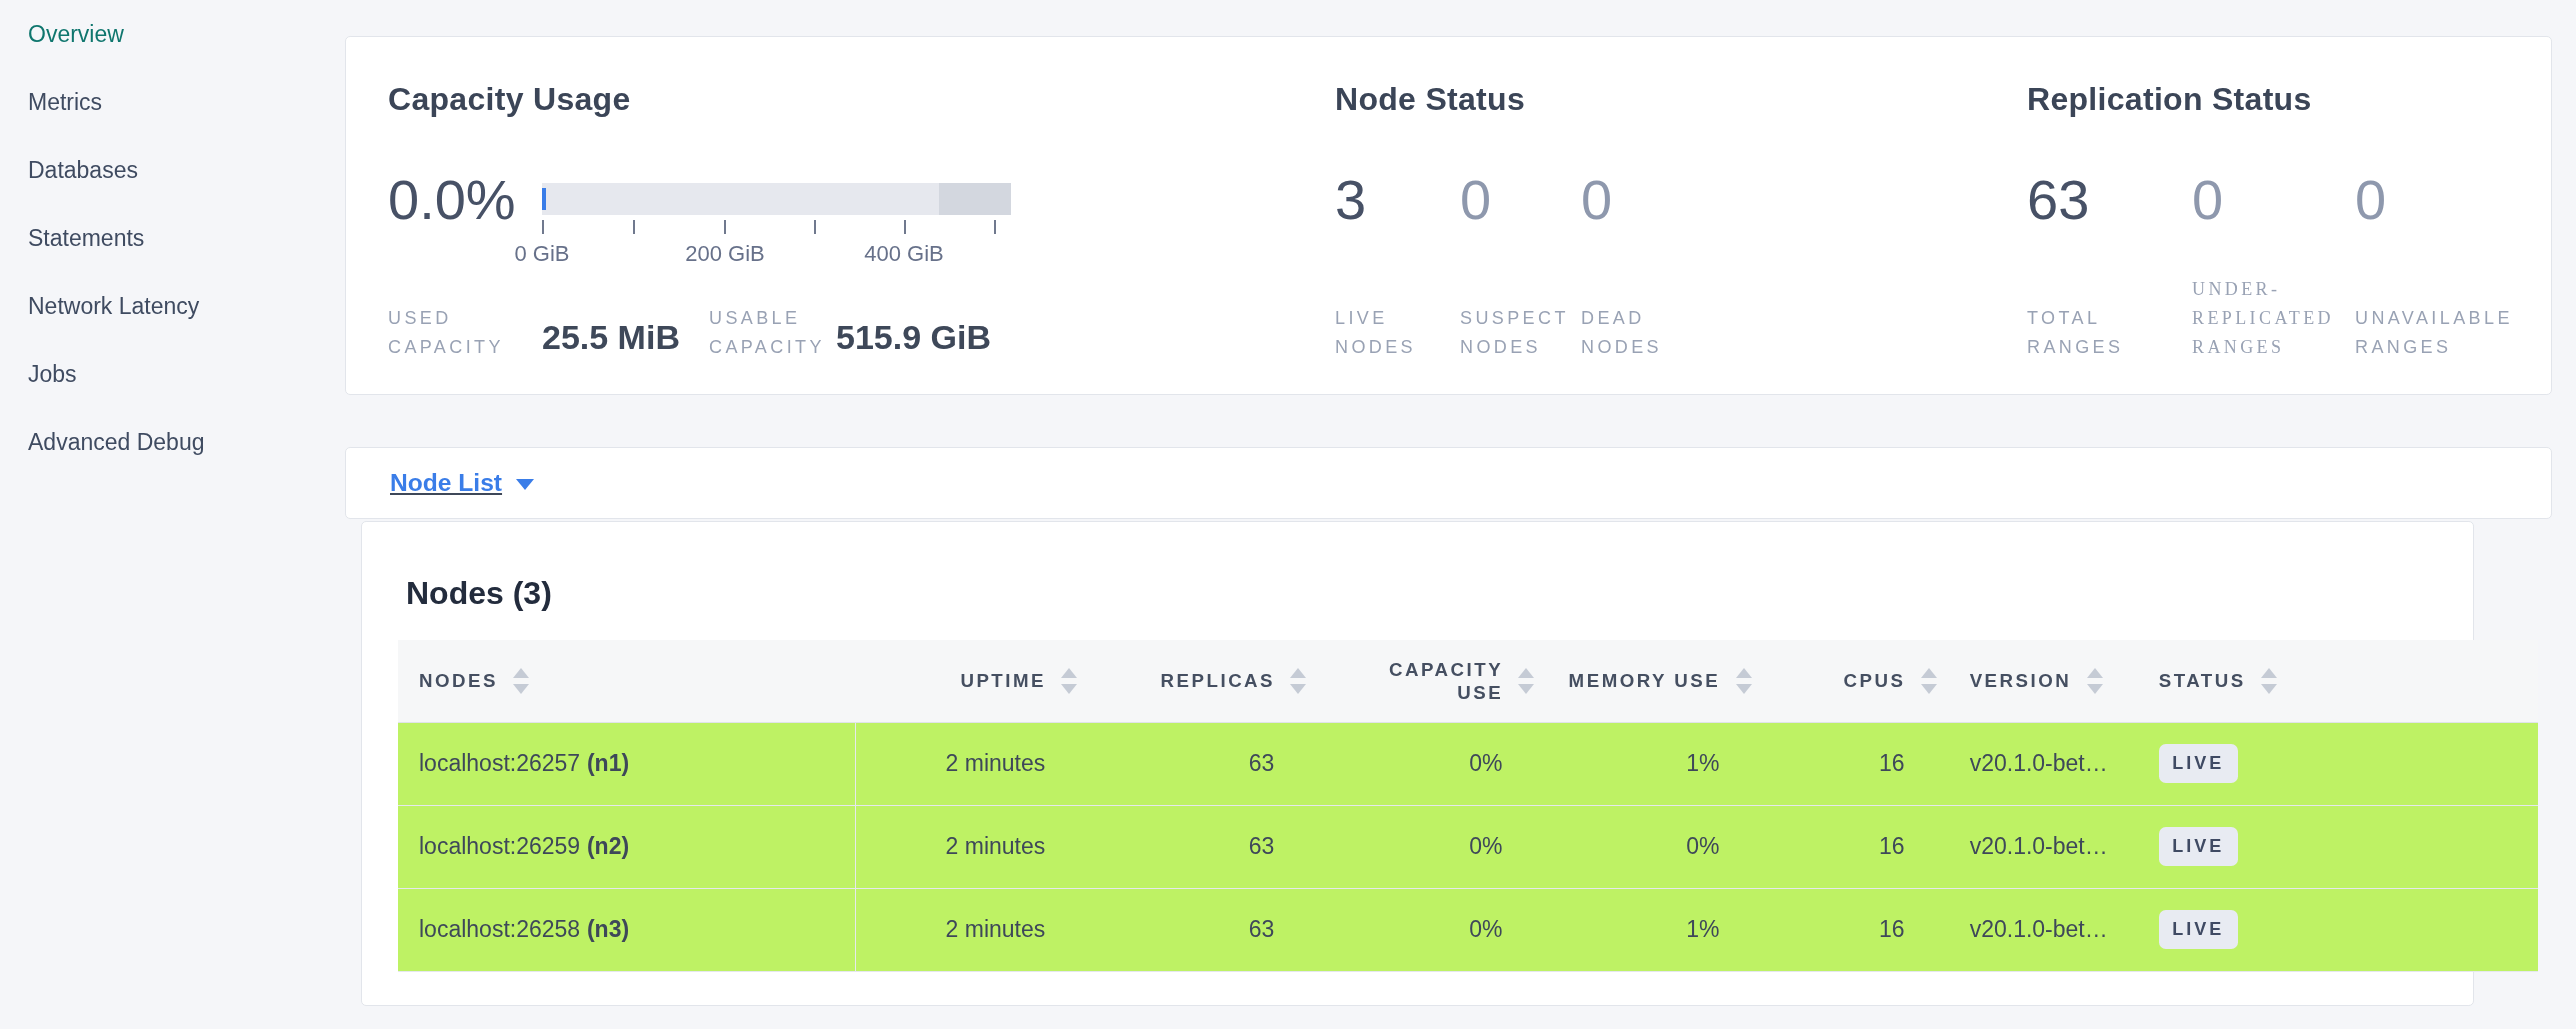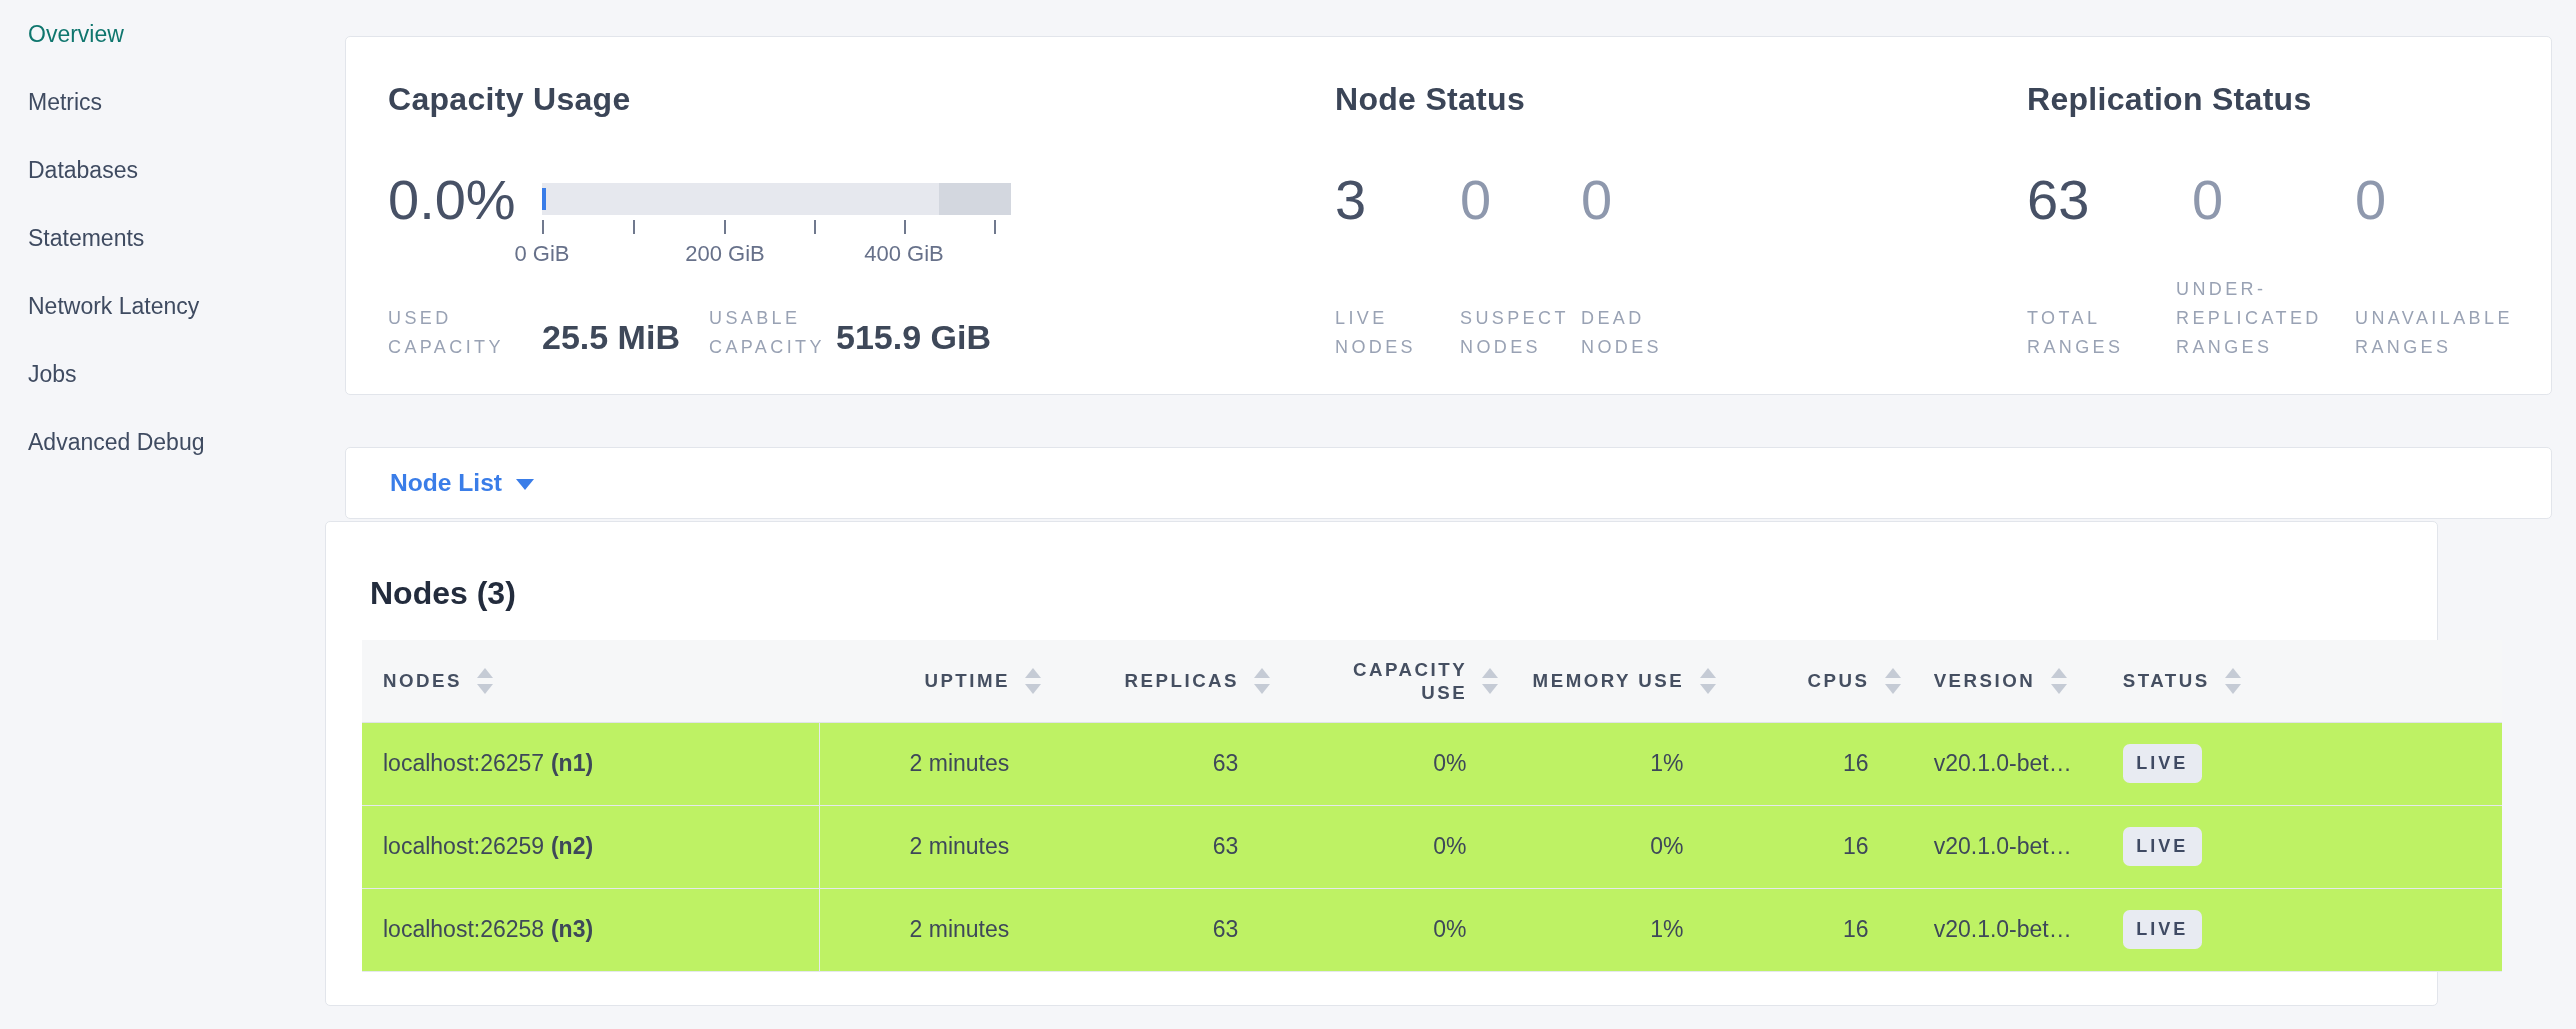--- a/index.html
+++ b/index.html
@@ -20,21 +20,21 @@
   }
   .nav-item.active { color:#0f766e; font-weight:400; }
 
   
   .card {
     position:absolute; background:#ffffff;
     border:0.8px solid #e2e5eb; border-radius:5.1px;
   }
   #card-summary  { left:345px; top:36px;  width:2207px; height:359px; }
   #card-nodelist { left:345px; top:447px; width:2207px; height:72px;  }
-  #card-table    { left:325px; top:521px; width:2113px; height:485px; }
+  #card-table    { left:361px; top:521px; width:2113px; height:485px; }
 
   
   .panel { position:absolute; top:0; height:100%; }
   #panel-capacity    { left:42px;   width:942px; }
   #panel-nodestatus  { left:989px; width:679px;  }
   #panel-replication { left:1681px; width:526px;  }
 
   .panel-title {
     position:absolute; top:44px; left:0;
     font-size:32px; font-weight:600; color:#3b4557; letter-spacing:0.3px;
@@ -63,21 +63,21 @@
   }
   .stat-label .lbl-line { display:block; }
   .stat-value {
     position:absolute; bottom:37px; font-size:34px; font-weight:700;
     color:#3e4859; white-space:nowrap;
   }
 
   
   .nodelist-btn {
     display:flex; align-items:center; height:100%; padding-left:44px;
-    gap:14px; cursor:pointer;
+    gap:14px; cursor:pointer;text-decoration:underline;
   }
   .nodelist-label { font-size:24.6px; font-weight:600; color:#3a7de8; }
   .caret-down {
     width:0; height:0; margin-top:3.4px;
     border-left:9.3px solid transparent; border-right:9.3px solid transparent;
     border-top:11px solid #3a7de8;
   }
 
   
   .table-heading {
@@ -194,21 +194,21 @@
 
   <div class="panel" id="panel-replication">
     <h2 class="panel-title">Replication Status</h2>
     <div class="big-number" style="left:0;">63</div>
     <div class="big-number dim" style="left:165px;">0</div>
     <div class="big-number dim" style="left:328px;">0</div>
     <div class="stat-label" style="left:0;">
       <span class="lbl-line">TOTAL</span>
       <span class="lbl-line">RANGES</span>
     </div>
-    <div class="stat-label" style="left:149px;">
+    <div class="stat-label" style="left:165px;font-family:Liberation Serif, serif;">
       <span class="lbl-line">UNDER-</span>
       <span class="lbl-line">REPLICATED</span>
       <span class="lbl-line">RANGES</span>
     </div>
     <div class="stat-label" style="left:328px;">
       <span class="lbl-line">UNAVAILABLE</span>
       <span class="lbl-line">RANGES</span>
     </div>
   </div>
 </section>

